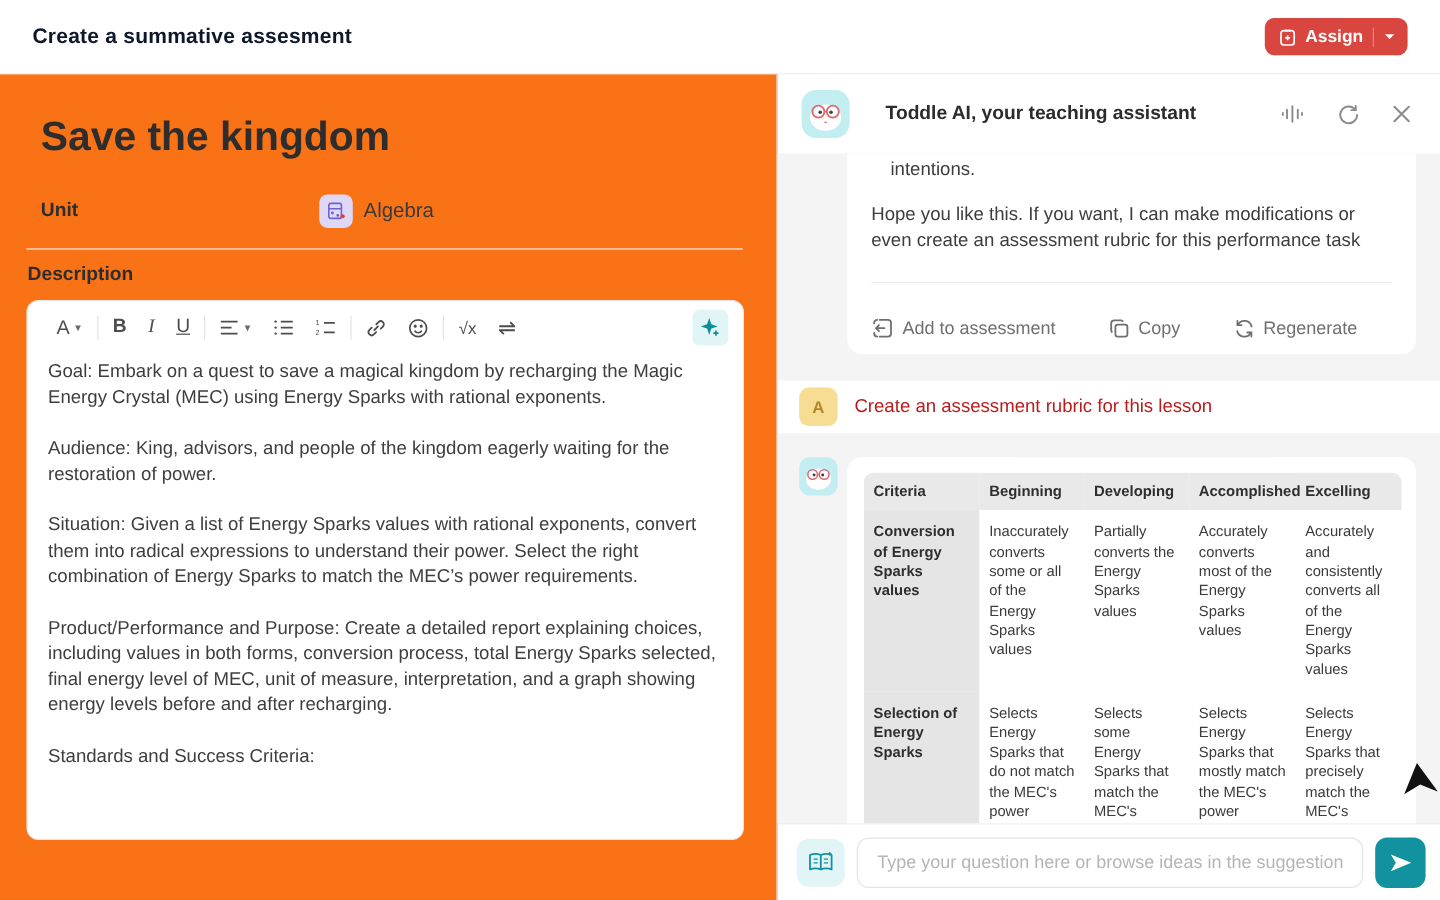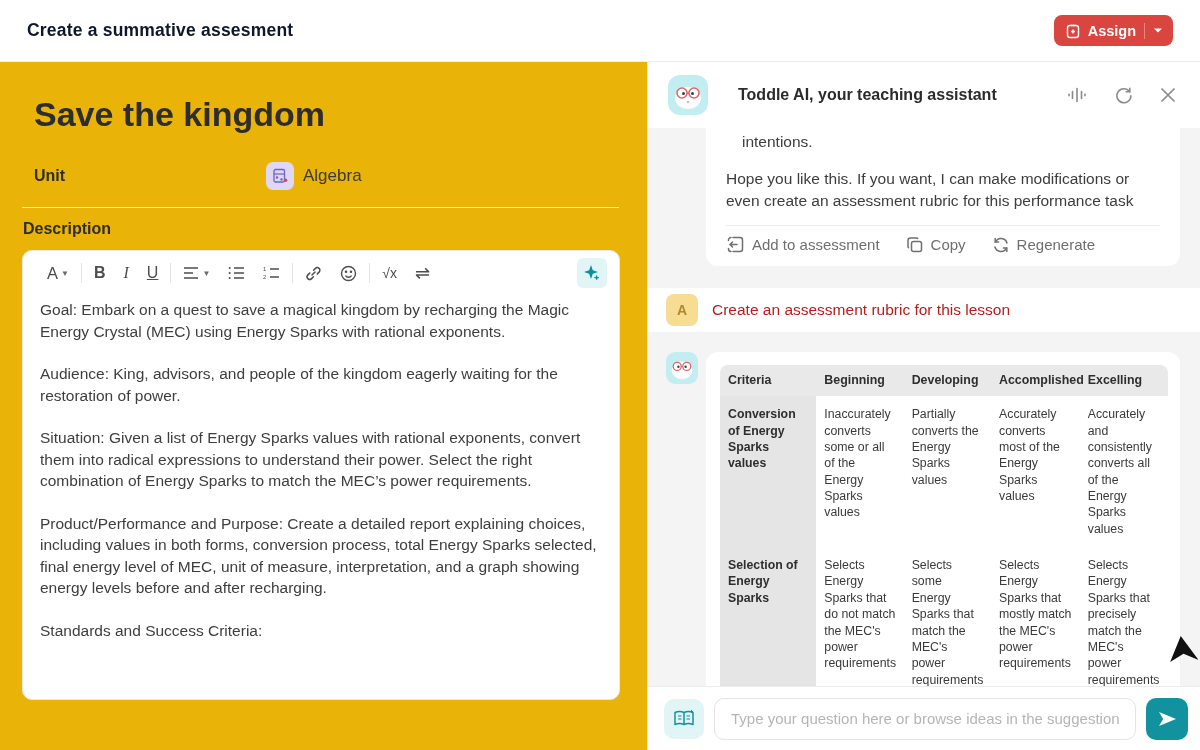--- a/index.html
+++ b/index.html
@@ -16,21 +16,21 @@
   .topbar h2 { margin:0; font-size:17.5px; font-weight:700; color:#0f172a; letter-spacing:.2px; }
   .assign-btn {
     background:#d9463f; color:#fff; border-radius:8px; height:31px;
     display:flex; align-items:center; gap:7px; padding:0 10px 0 11px;
     font-size:14.5px; font-weight:700; cursor:pointer;
   }
   .assign-sep { width:1px; height:16px; background:rgba(255,255,255,.35); margin:0 1px; }
   
   .main { display:flex; height:688px; }
   .editor-pane {
-    width:648px; background:#eab308; border-right:1px solid #e7e7e7;
+    width:648px; background:#f97316; border-right:1px solid #e7e7e7;
     padding:0 0 0 22px; position:relative;
   }
   .editor-pane h1 { margin:33px 0 0 12px; font-size:34px; line-height:1.15; font-weight:800; color:#2d2d2d; }
   .unit-row { display:flex; align-items:center; margin:27px 0 0 12px; height:30px; }
   .unit-label { width:232px; font-size:16px; font-weight:700; color:#2d2d2d; }
   .unit-chip { display:flex; align-items:center; gap:9px; cursor:pointer; }
   .unit-icon {
     width:28px; height:28px; border-radius:7px; background:#ded7f5;
     display:flex; align-items:center; justify-content:center;
   }
@@ -69,22 +69,22 @@
   .hdr-icons { display:flex; align-items:center; gap:27px; color:#8b8b8b; }
   .hdr-icons > span { cursor:pointer; display:flex; }
   .chat { flex:1; overflow:hidden; position:relative; background:#f4f4f5; }
   .msg-card1 {
     margin:0 20px 0 58px; background:#fff; border-radius:0 0 12px 12px; padding:4px 20px 0 20px;
     font-size:15.5px; color:#3d3d3d;
   }
   .clipped-line { padding-left:16px; line-height:20px; }
   .hope-text { margin:16px 0 0 0; line-height:1.4; }
   .card-actions {
-    margin-top:14px; border-top:1px solid #ececec; display:flex; align-items:center; gap:26px;
-    padding:9px 0 12px 0; color:#6f6f6f; font-size:15px;
+    margin-top:24px; border-top:1px solid #ececec; display:flex; align-items:center; gap:44px;
+    padding:28px 0 12px 0; color:#6f6f6f; font-size:15px;
   }
   .card-actions .act { display:flex; align-items:center; gap:7px; cursor:pointer; }
   .user-band { background:#fff; margin-top:22px; height:44px; display:flex; align-items:center; gap:14px; padding-left:18px; }
   .user-avatar {
     width:32px; height:32px; border-radius:8px; background:#f7dc94; color:#ae8a2b;
     font-size:14px; font-weight:700; display:flex; align-items:center; justify-content:center;
   }
   .user-text { font-size:15.5px; color:#b91c1c; }
   .msg2 { margin-top:20px; display:flex; gap:8px; padding:0 20px 0 18px; align-items:flex-start; }
   .msg2-card { flex:1; background:#fff; border-radius:12px; padding:13px 12px 12px 14px; min-height:340px; }

